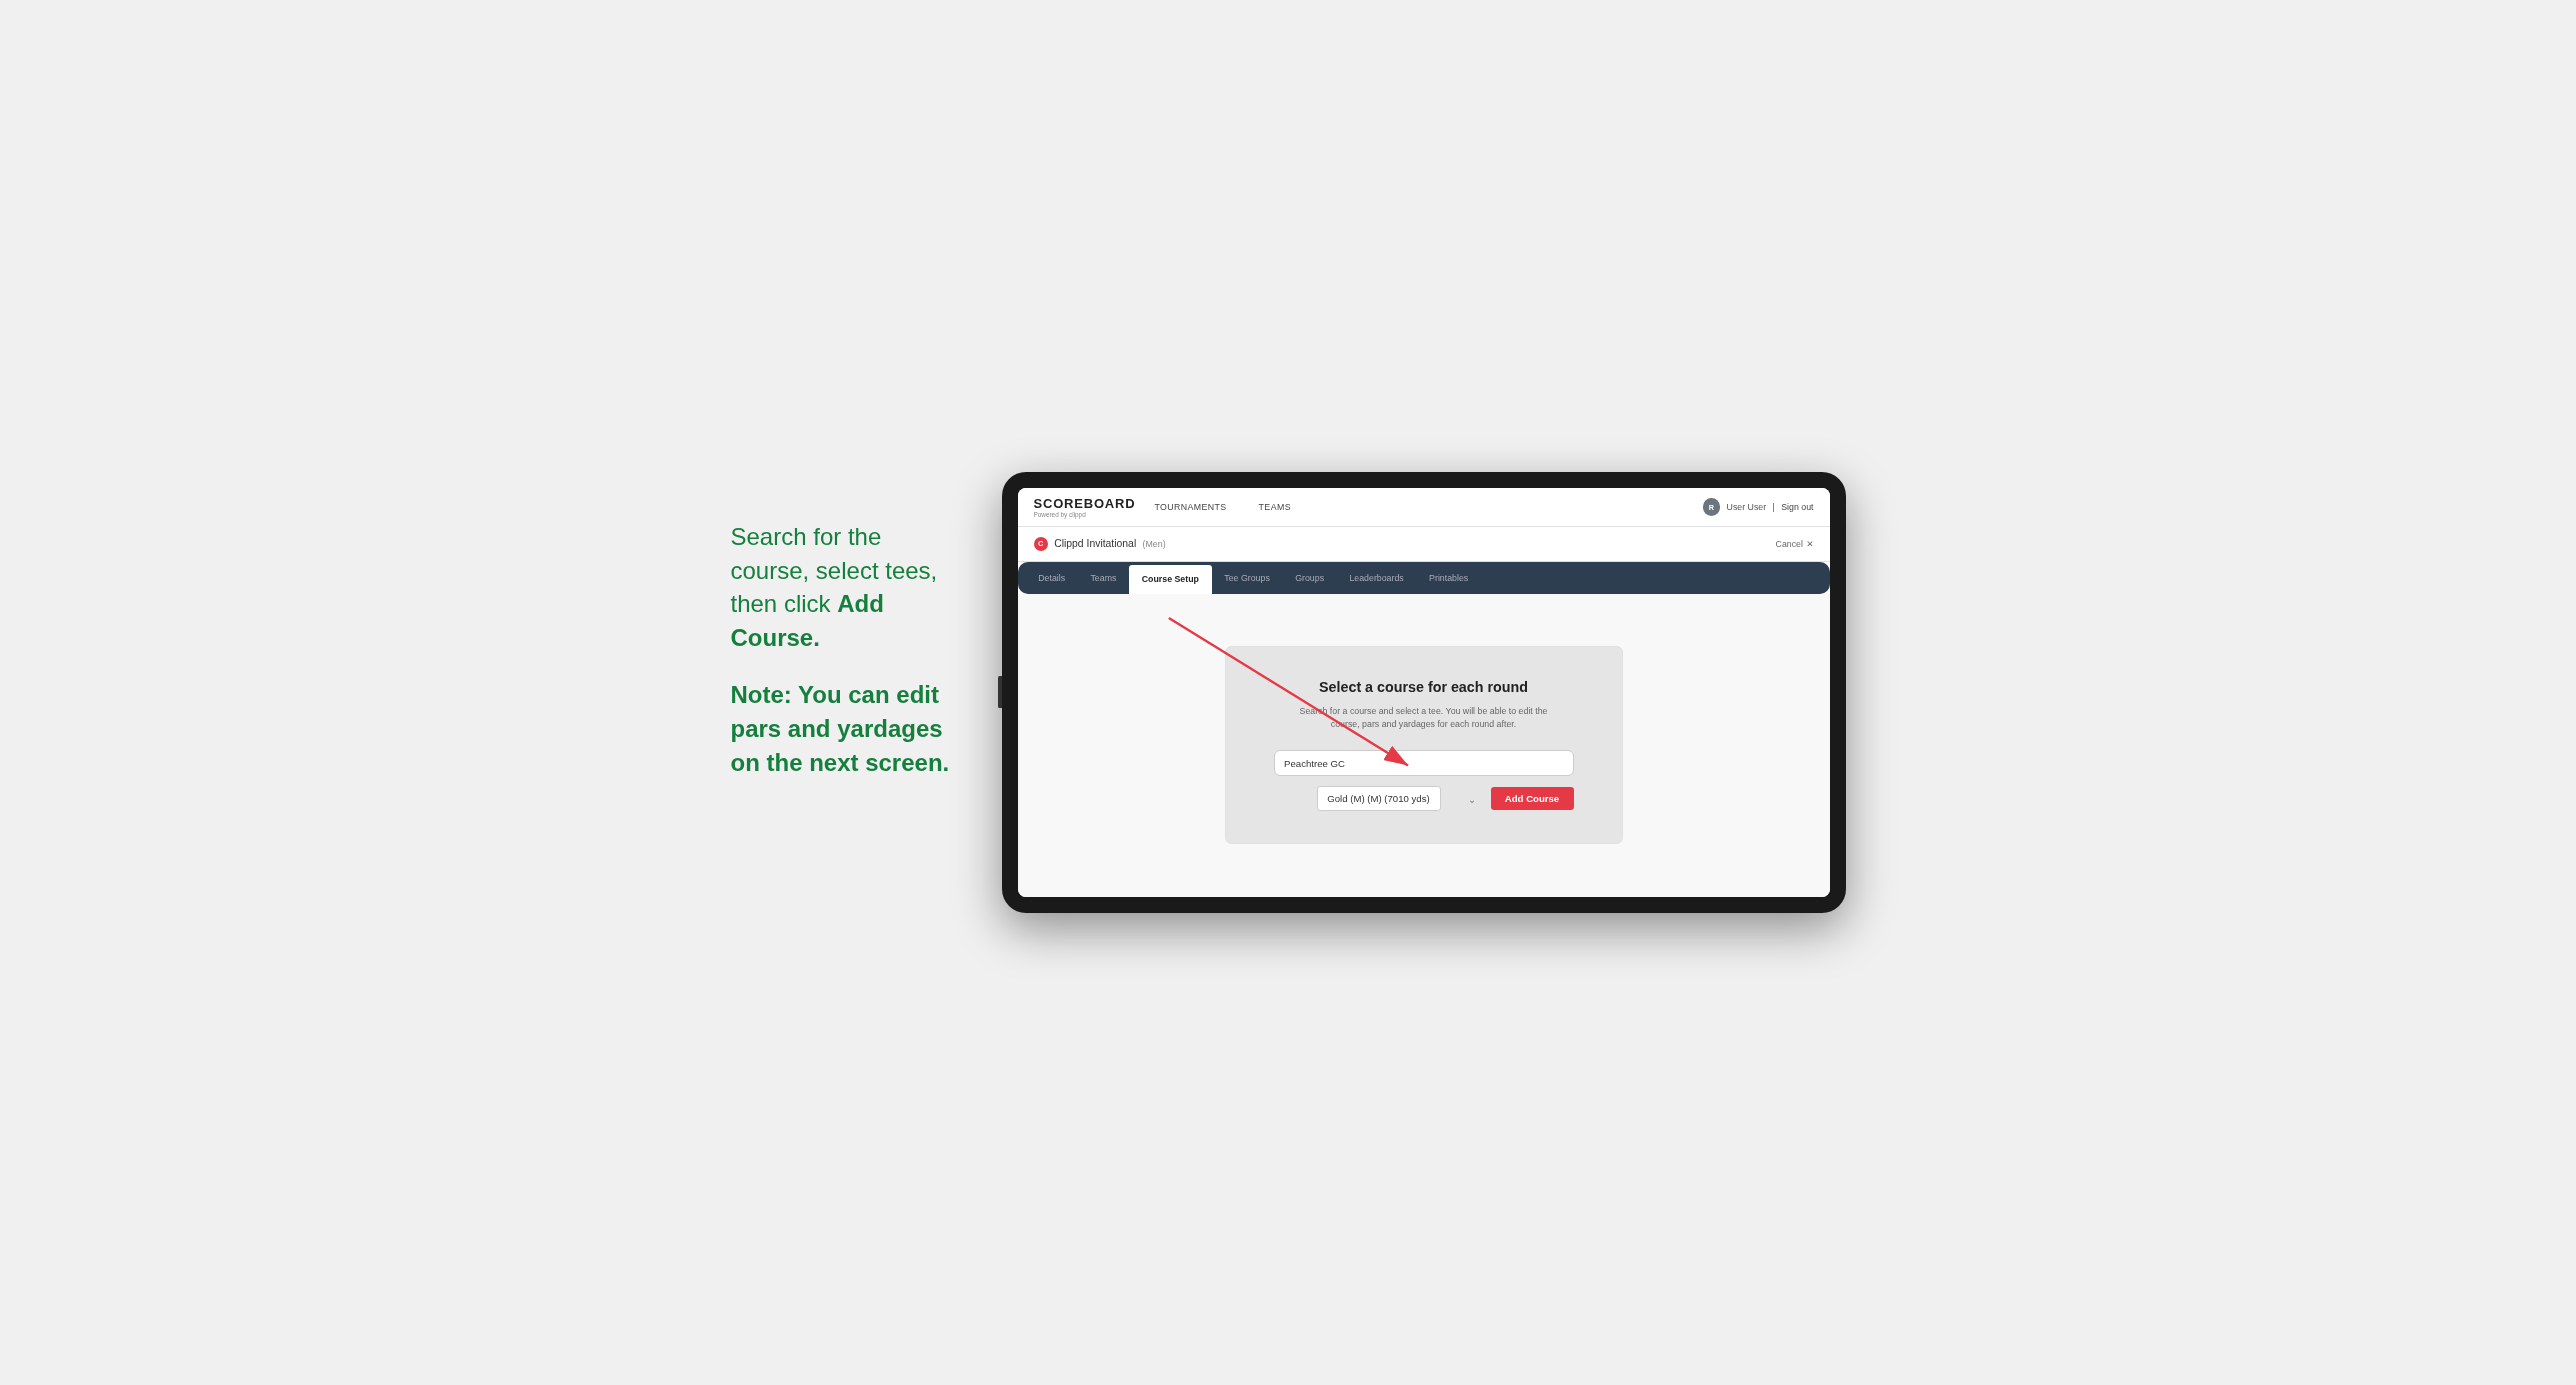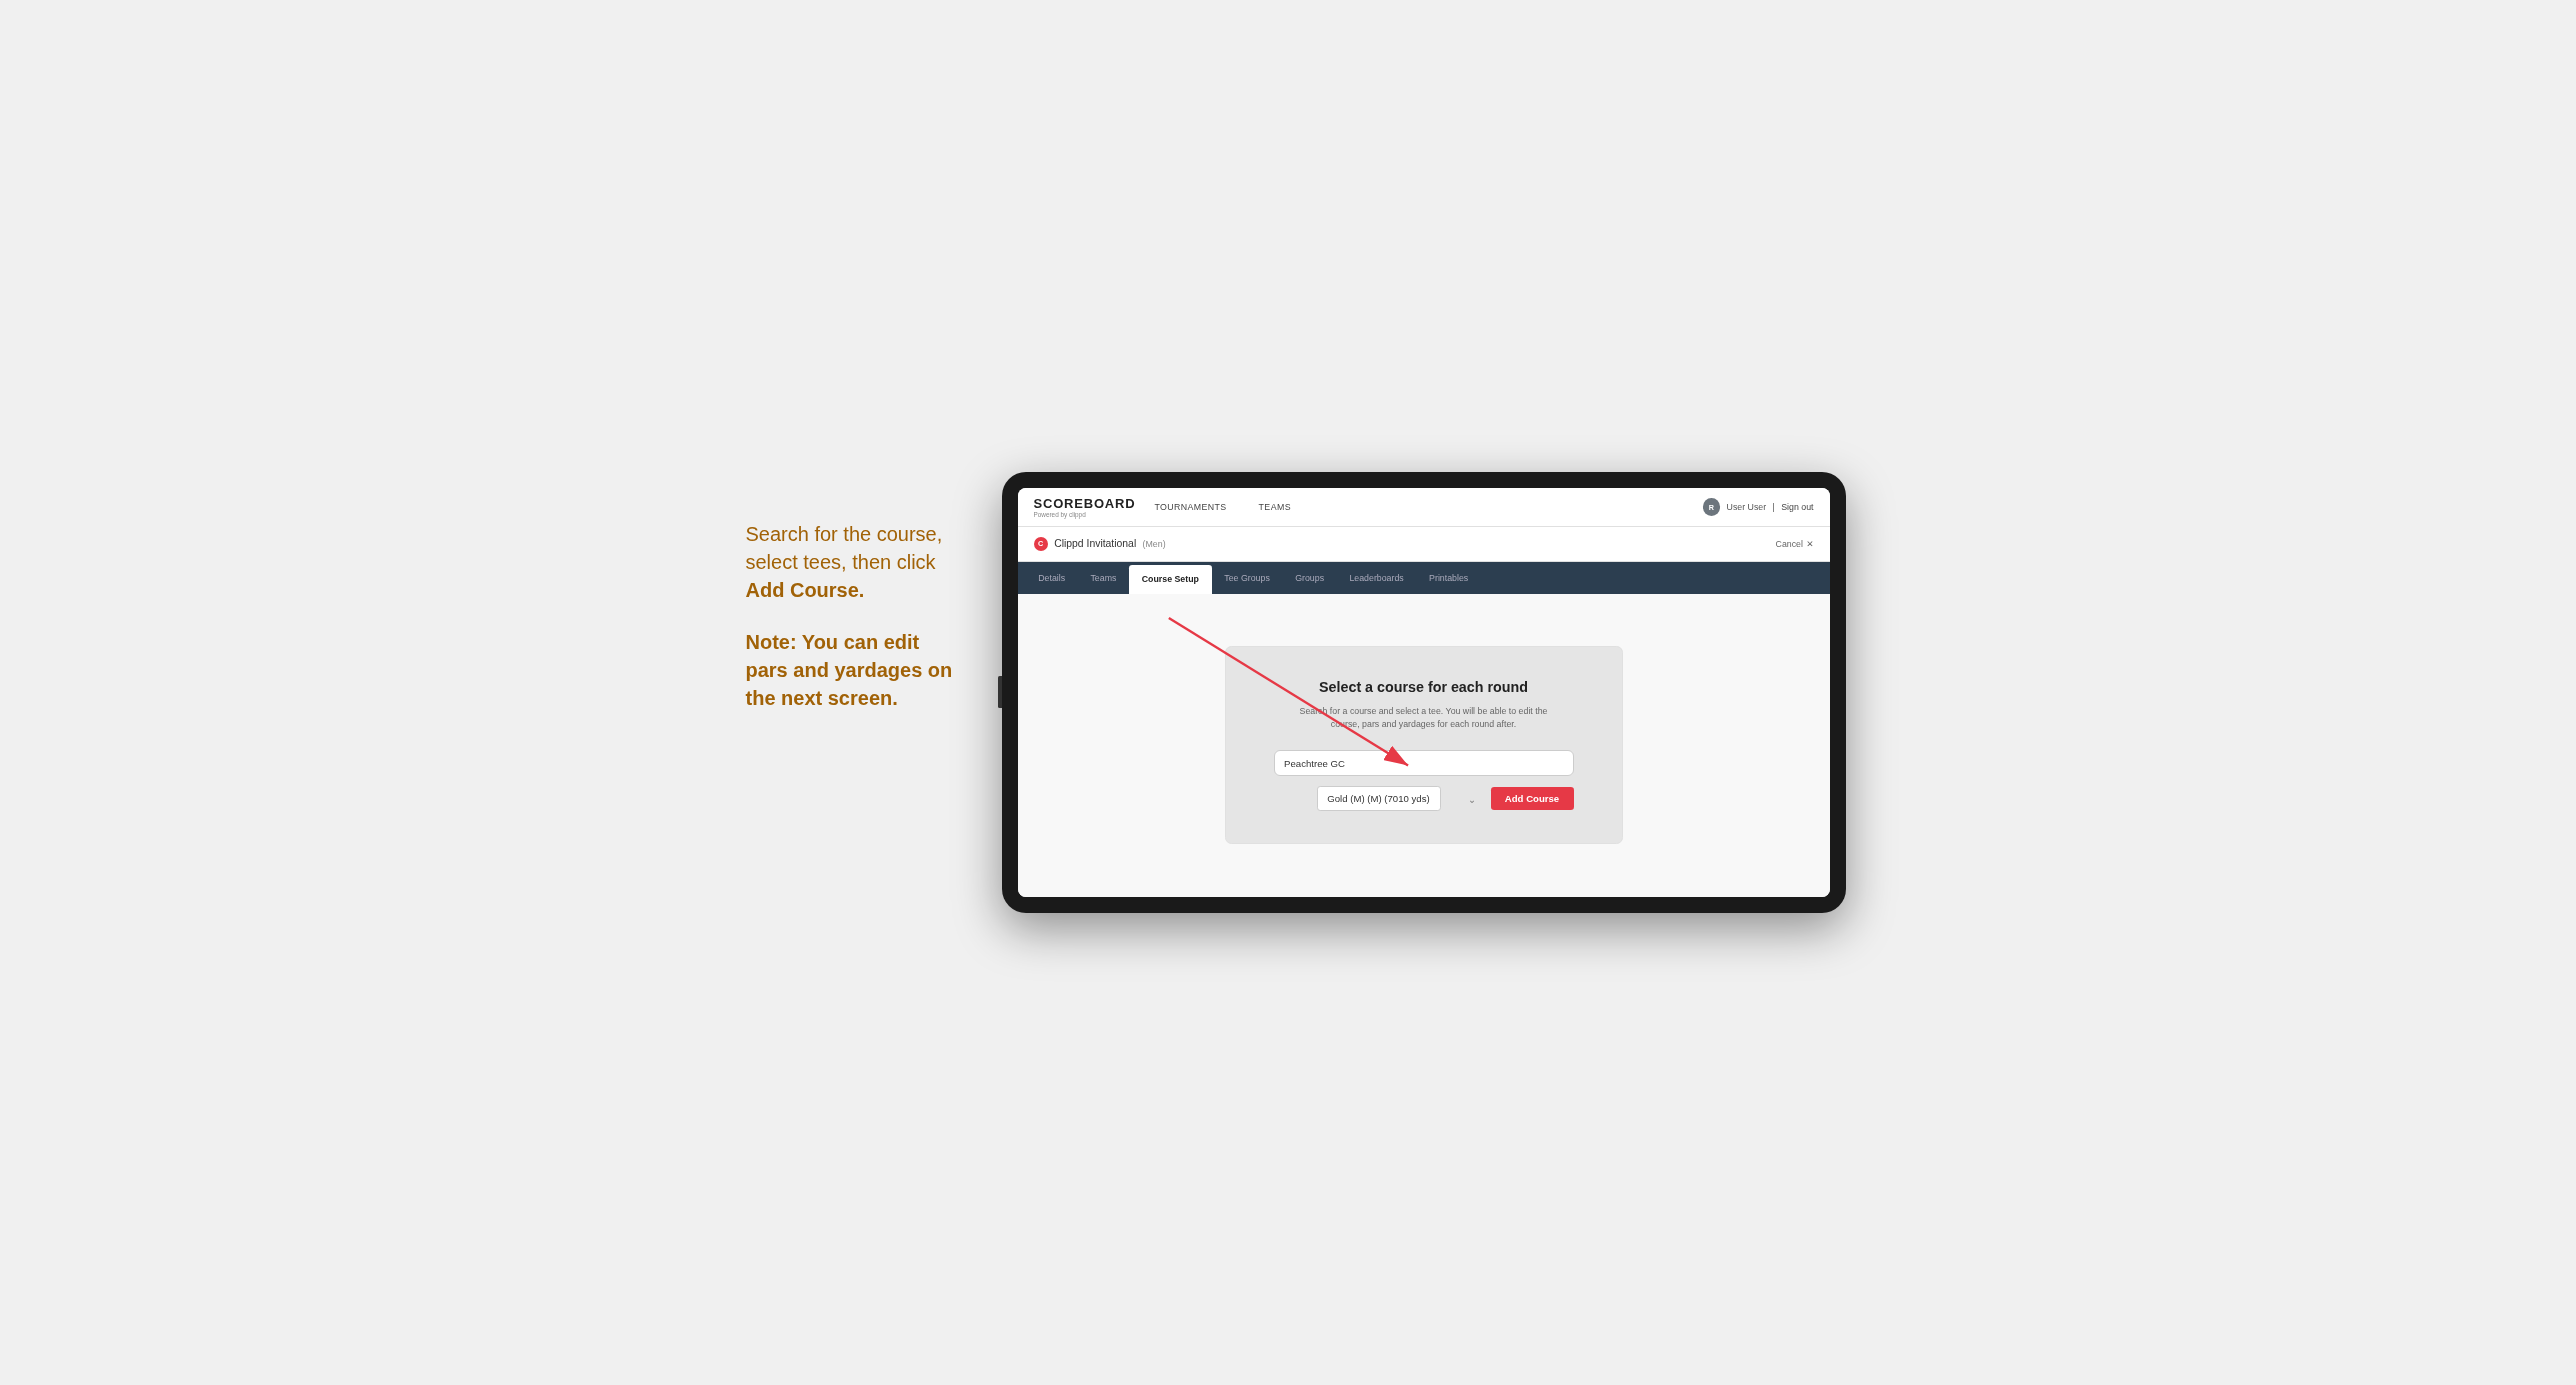--- a/index.html
+++ b/index.html
@@ -20,25 +20,24 @@
       width: 100%;
       max-width: 1115px;
     }
 
     
     .annotation {
       flex: 0 0 223px;
       padding-top: 48px;
     }
     .annotation p {
-      font-size: 20px;
+      font-size: 24px;
       line-height: 1.4;
-      color: #a16207;
+      color: #15803d;
       margin-bottom: 24px;
-      margin-left: 15px;
     }
     .annotation p.bold {
       font-weight: 700;
     }
 
     
     .tablet-device {
       flex: 1;
       background: #1a1a1a;
       border-radius: 24px;
@@ -167,20 +166,21 @@
       align-items: center;
       gap: 3.2px;
     }
 
     
     .tab-nav {
       background: #2c3e50;
       display: flex;
       align-items: center;
       padding: 0 8px;
+      border-radius: 10px;
     }
 
     .tab-item {
       padding: 9.6px 12.7px;
       font-size: 8.8px;
       color: #aab;
       cursor: pointer;
       text-decoration: none;
       white-space: nowrap;
     }

